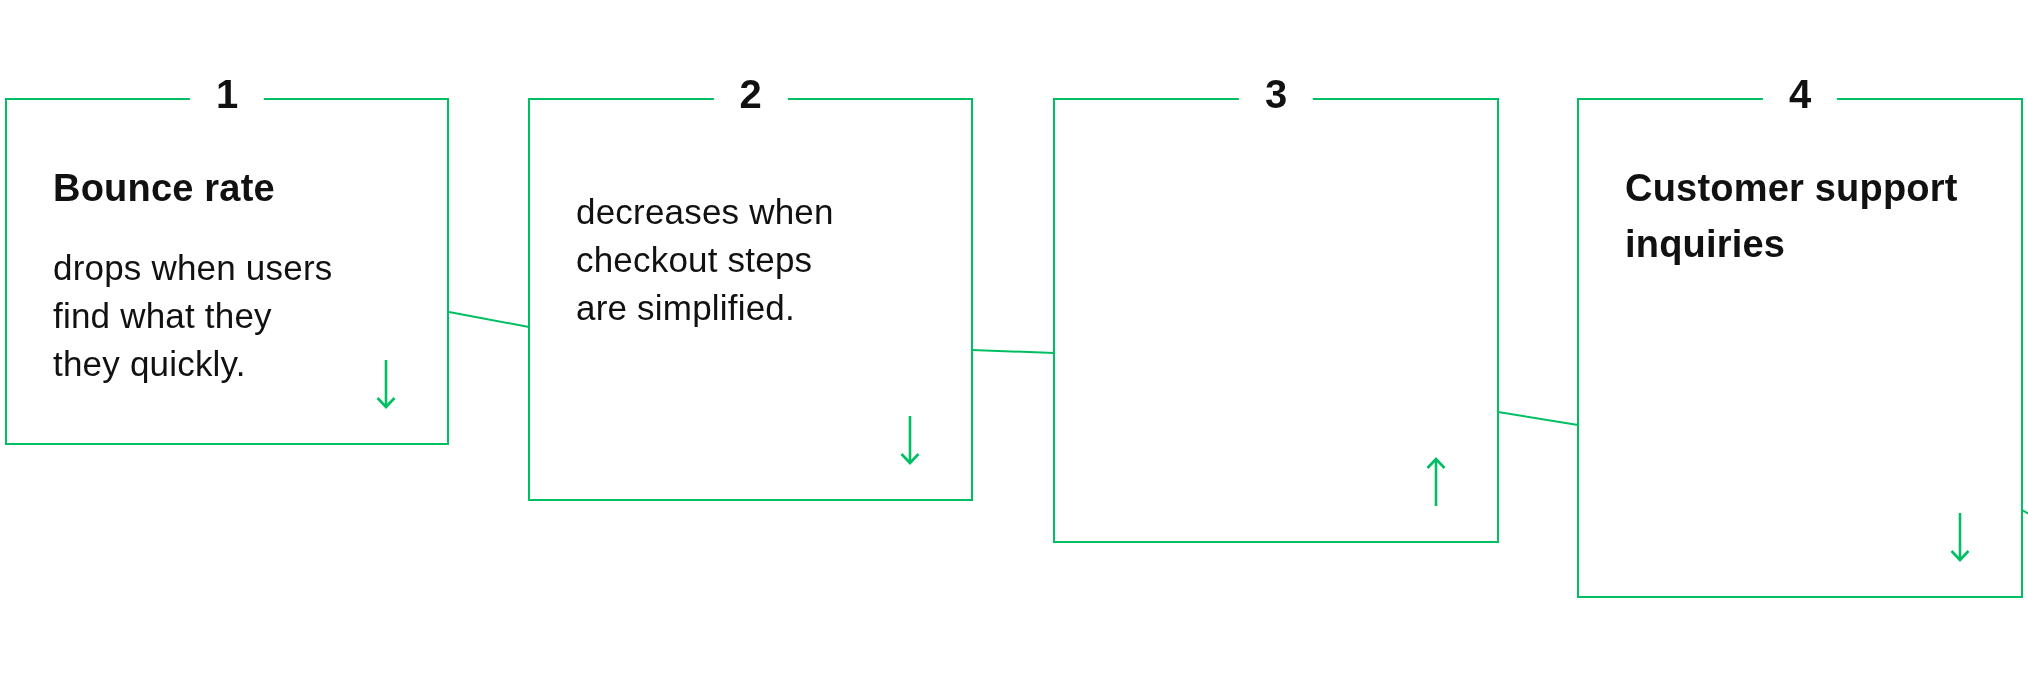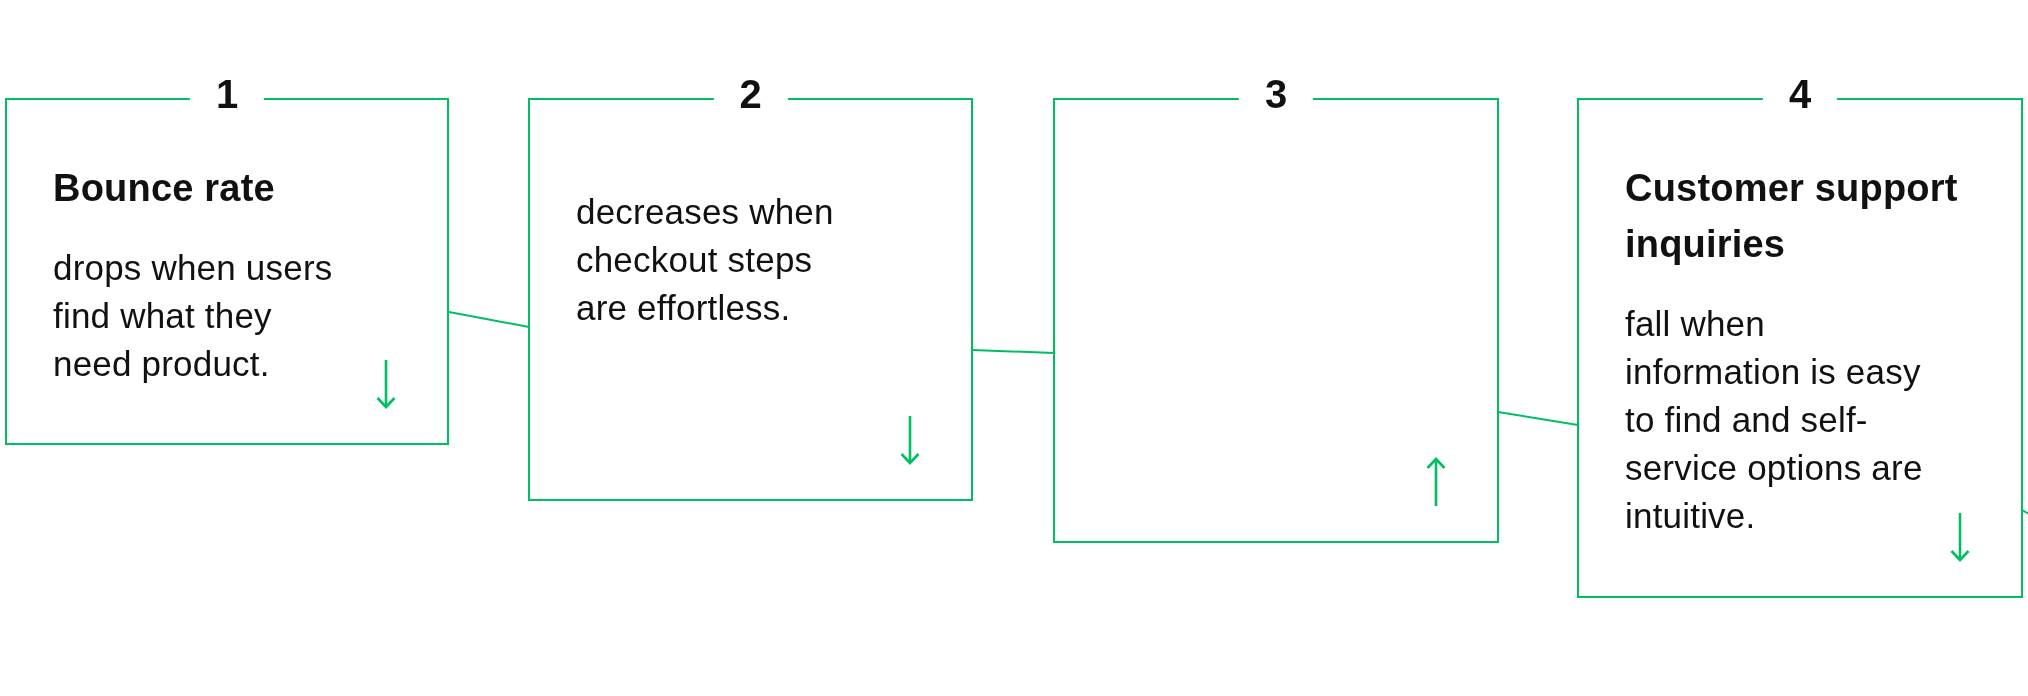--- a/index.html
+++ b/index.html
@@ -102,34 +102,34 @@
     <line x1="972" y1="350" x2="1054" y2="353"></line>
     <line x1="1498" y1="412" x2="1578" y2="425"></line>
     <line x1="2022" y1="510" x2="2029" y2="514"></line>
   </svg>
 
   <div class="card card-1">
     <div class="card-number">1</div>
     <h2 class="card-title">Bounce rate</h2>
     <p class="card-desc">drops when users
 find what they
-need product.</p>
+they quickly.</p>
     <div class="card-arrow trend-down">
       <svg viewBox="0 0 26 54">
           <path d="M13 3 L13 50"></path>
           <path d="M4.5 41 L13 50 L21.5 41"></path>
         </svg>
     </div>
   </div>
 
   <div class="card card-2">
     <div class="card-number">2</div>
     <p class="card-desc">decreases when
 checkout steps
-are effortless.</p>
+are simplified.</p>
     <div class="card-arrow trend-down">
       <svg viewBox="0 0 26 54">
           <path d="M13 3 L13 50"></path>
           <path d="M4.5 41 L13 50 L21.5 41"></path>
         </svg>
     </div>
   </div>
 
   <div class="card card-3">
     <div class="card-number">3</div>
@@ -138,25 +138,20 @@
           <path d="M13 3 L13 50"></path>
           <path d="M4.5 41 L13 50 L21.5 41"></path>
         </svg>
     </div>
   </div>
 
   <div class="card card-4">
     <div class="card-number">4</div>
     <h2 class="card-title">Customer support
 inquiries</h2>
-    <p class="card-desc">fall when
-information is easy
-to find and self-
-service options are
-intuitive.</p>
     <div class="card-arrow trend-down">
       <svg viewBox="0 0 26 54">
           <path d="M13 3 L13 50"></path>
           <path d="M4.5 41 L13 50 L21.5 41"></path>
         </svg>
     </div>
   </div>
 
 </div>
 

